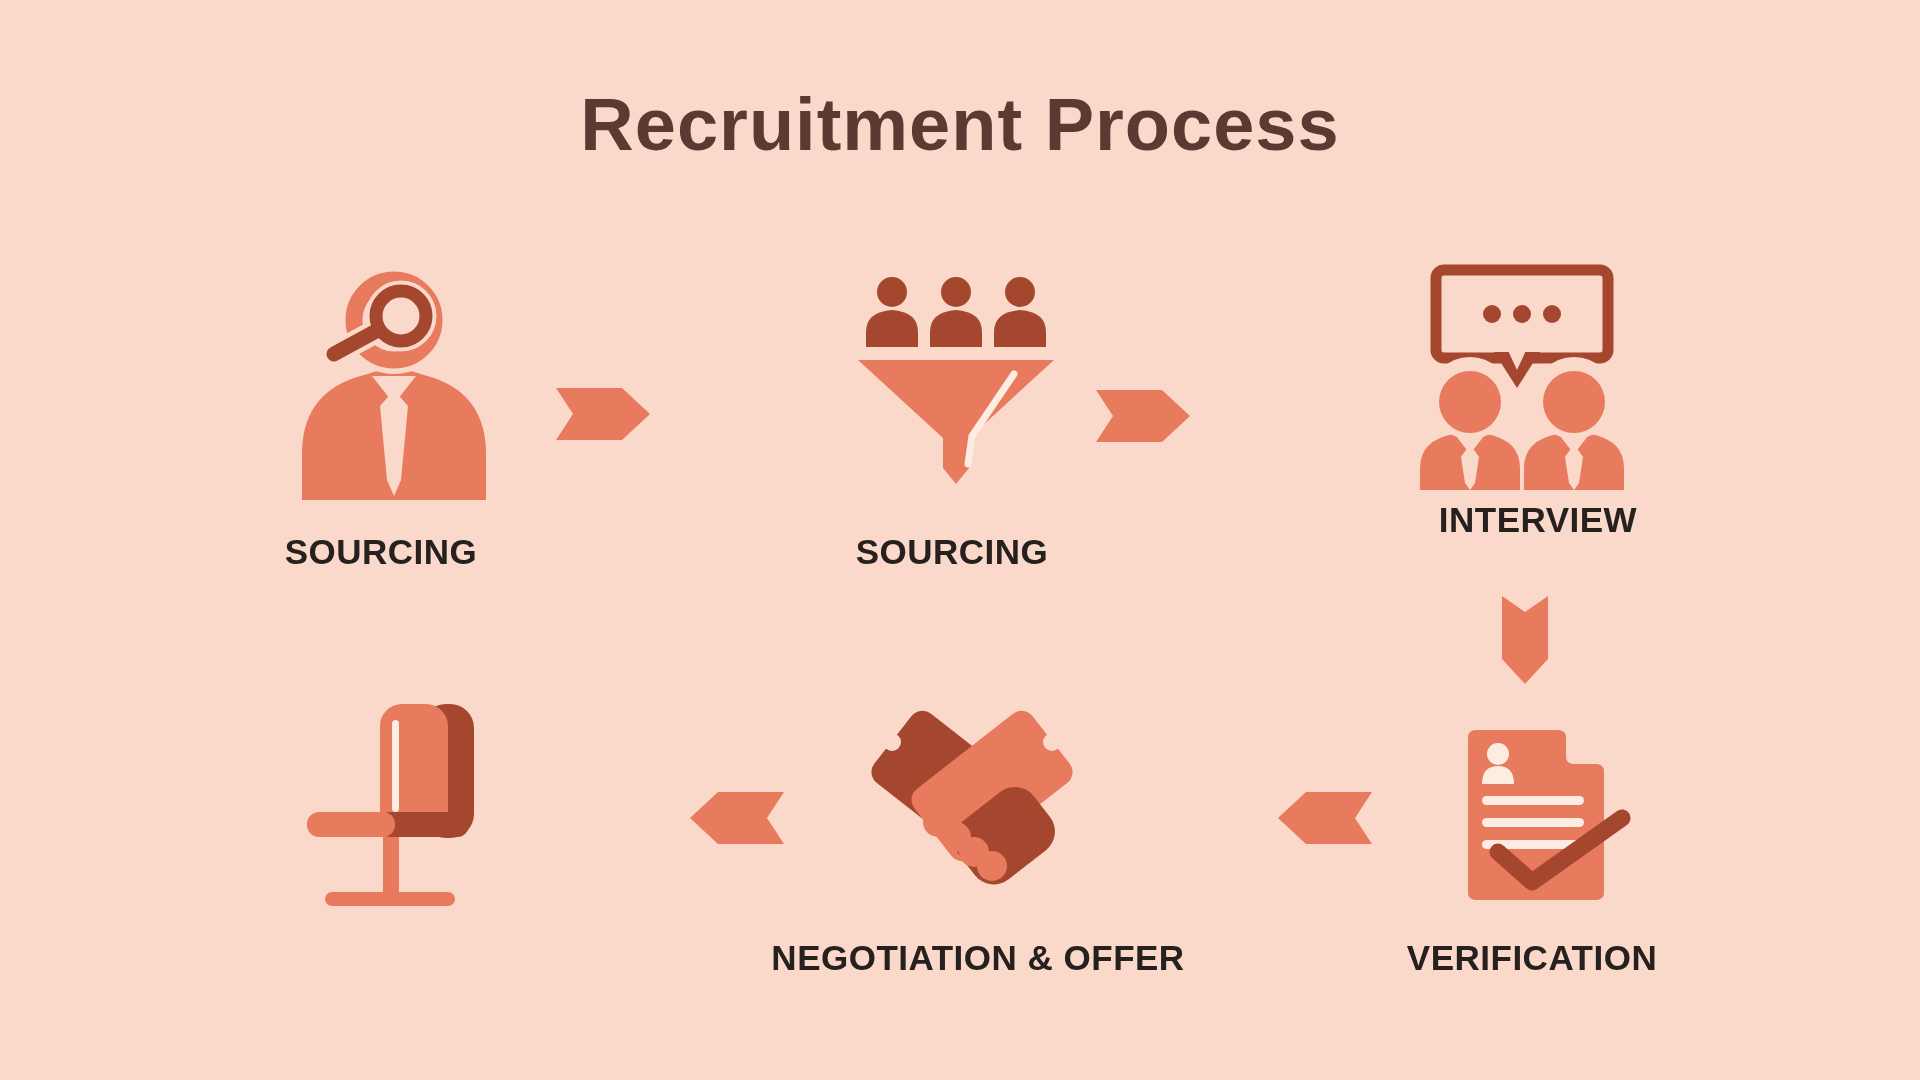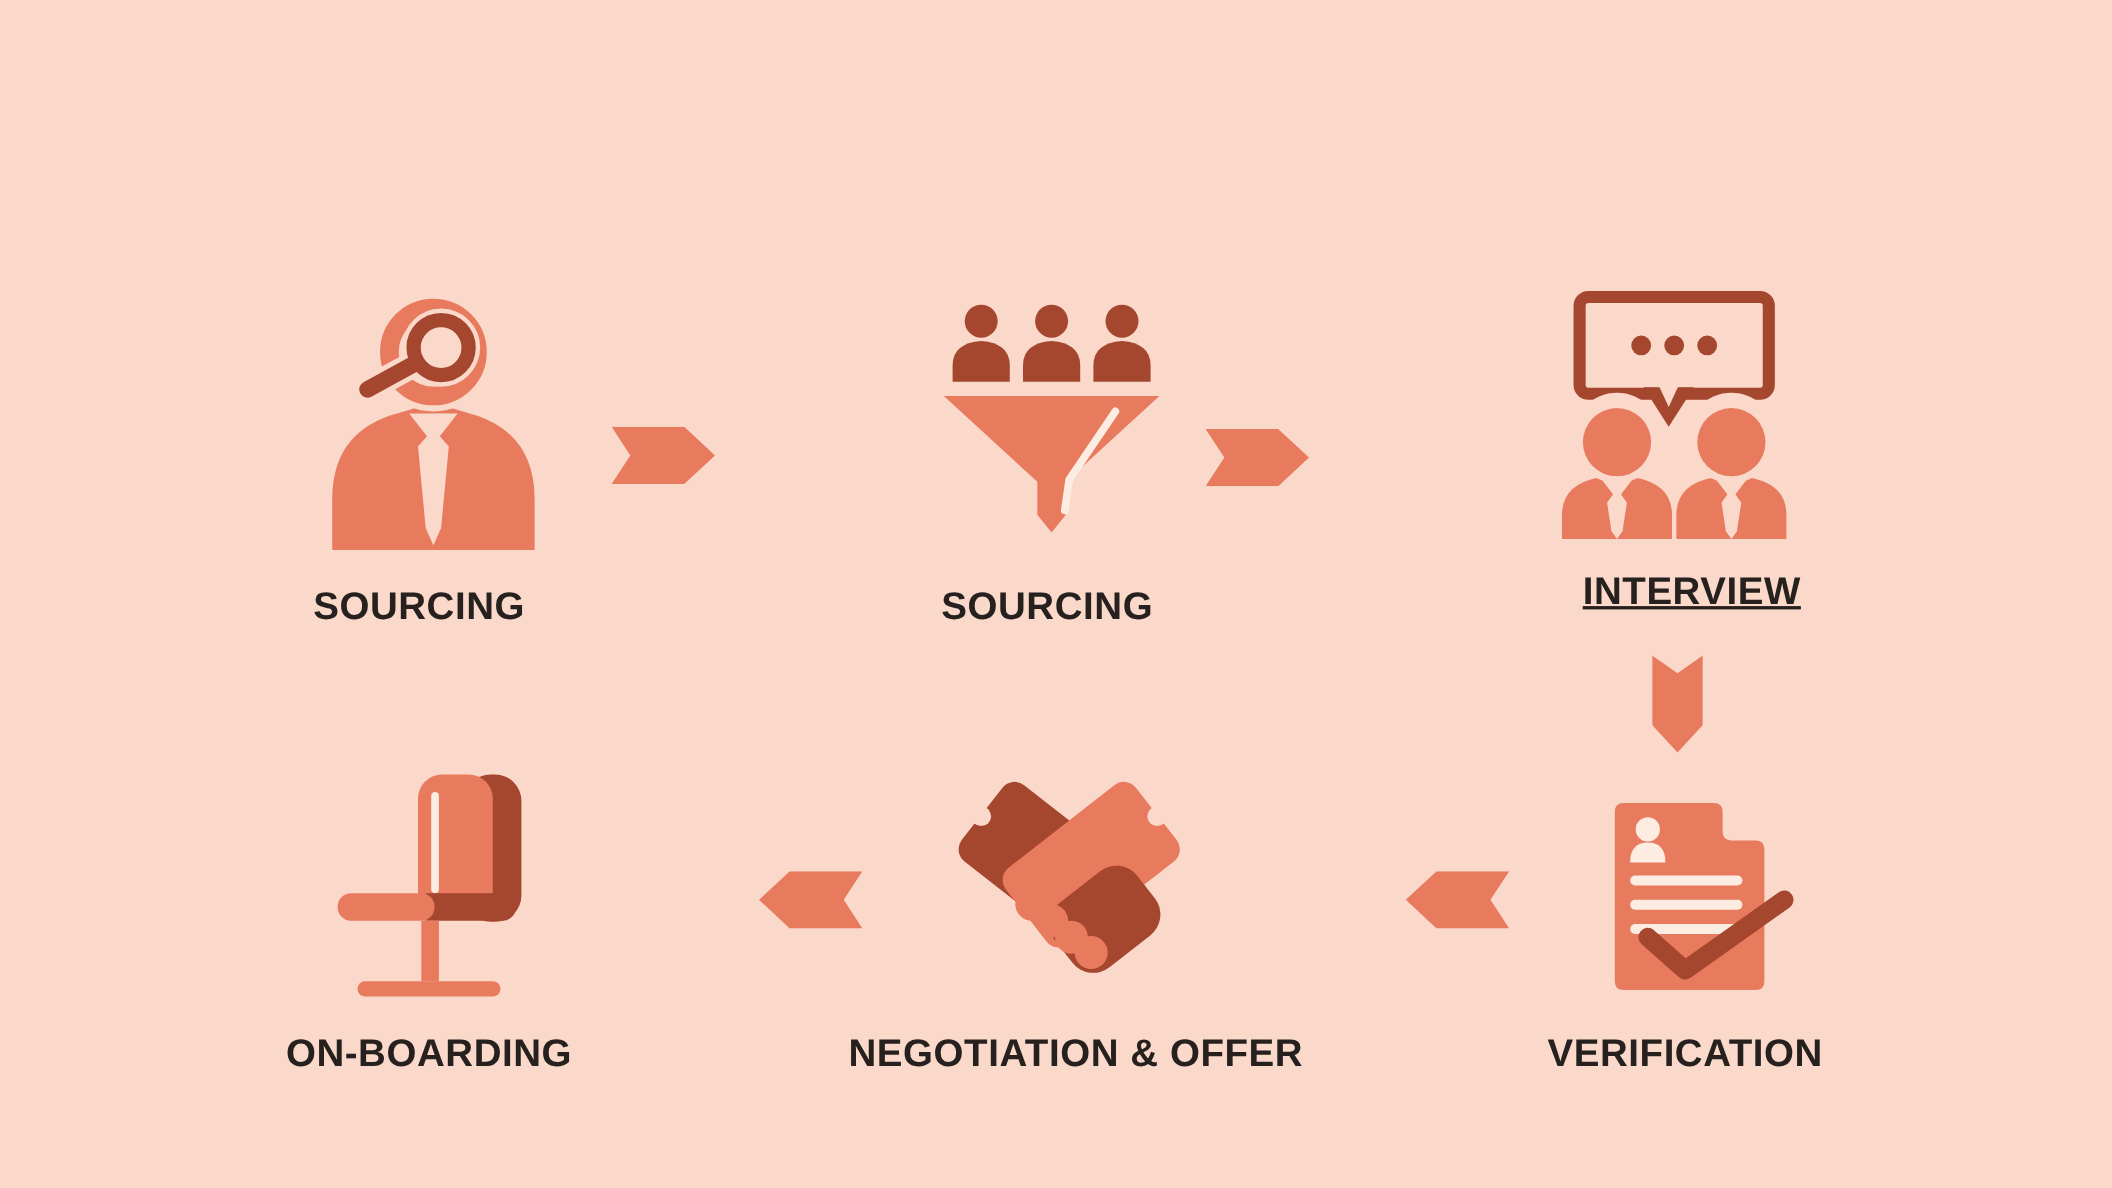--- a/index.html
+++ b/index.html
@@ -35,30 +35,31 @@
   .ic-chair{left:292px; top:690px; width:200px; height:230px;}
   
   .ar-1{left:556px; top:388px; width:94px; height:52px;}
   .ar-2{left:1096px; top:390px; width:94px; height:52px;}
   .ar-down{left:1502px; top:596px; width:46px; height:88px;}
   .ar-3{left:1278px; top:792px; width:94px; height:52px;}
   .ar-4{left:690px; top:792px; width:94px; height:52px;}
   
   .lb-sourcing{left:381px; top:534px;}
   .lb-screening{left:952px; top:534px;}
-  .lb-interview{left:1538px; top:520px;text-decoration:underline;}
+  .lb-interview{left:1538px; top:502px;}
   .lb-verification{left:1532px; top:940px;}
   .lb-negotiation{left:978px; top:940px;}
   .lb-onboarding{left:390px; top:940px;}
 </style>
 </head>
 <body>
 
 <div class="canvas">
 
+  <div class="page-title">Recruitment Process</div>
 
   <div class="icon-box ic-sourcing">
     <svg viewBox="0 0 212 232" xmlns="http://www.w3.org/2000/svg">
       <path d="M14 232 V186 Q14 128 66 110 L86 104 Q106 96 126 104 L146 110 Q198 128 198 186 V232 Z" fill="var(--salmon)"></path>
       <circle cx="106" cy="48" r="58" fill="var(--bg)"></circle>
       <polygon points="84,108 128,108 106,136" fill="var(--bg)"></polygon>
       <path d="M106 122 L120 138 L113 212 L106 228 L99 212 L92 138 Z" fill="var(--bg)"></path>
       <circle cx="106" cy="52" r="40" fill="none" stroke="var(--salmon)" stroke-width="17"></circle>
       <line x1="90" y1="62" x2="46" y2="86" stroke="var(--bg)" stroke-width="24" stroke-linecap="round"></line>
       <circle cx="113" cy="48" r="25" fill="var(--bg)" stroke="var(--bg)" stroke-width="21"></circle>
@@ -177,15 +178,14 @@
       <rect x="91" y="147" width="16" height="55" fill="var(--salmon)"></rect>
       <rect x="33" y="202" width="130" height="14" rx="7" fill="var(--salmon)"></rect>
     </svg>
   </div>
 
   <div class="step-label lb-sourcing">SOURCING</div>
   <div class="step-label lb-screening">SOURCING</div>
   <div class="step-label lb-interview">INTERVIEW</div>
   <div class="step-label lb-verification">VERIFICATION</div>
   <div class="step-label lb-negotiation">NEGOTIATION &amp; OFFER</div>
-  <div class="step-label lb-onboarding">ON-BOARDING</div>
 
 </div>
 
 </body></html>

